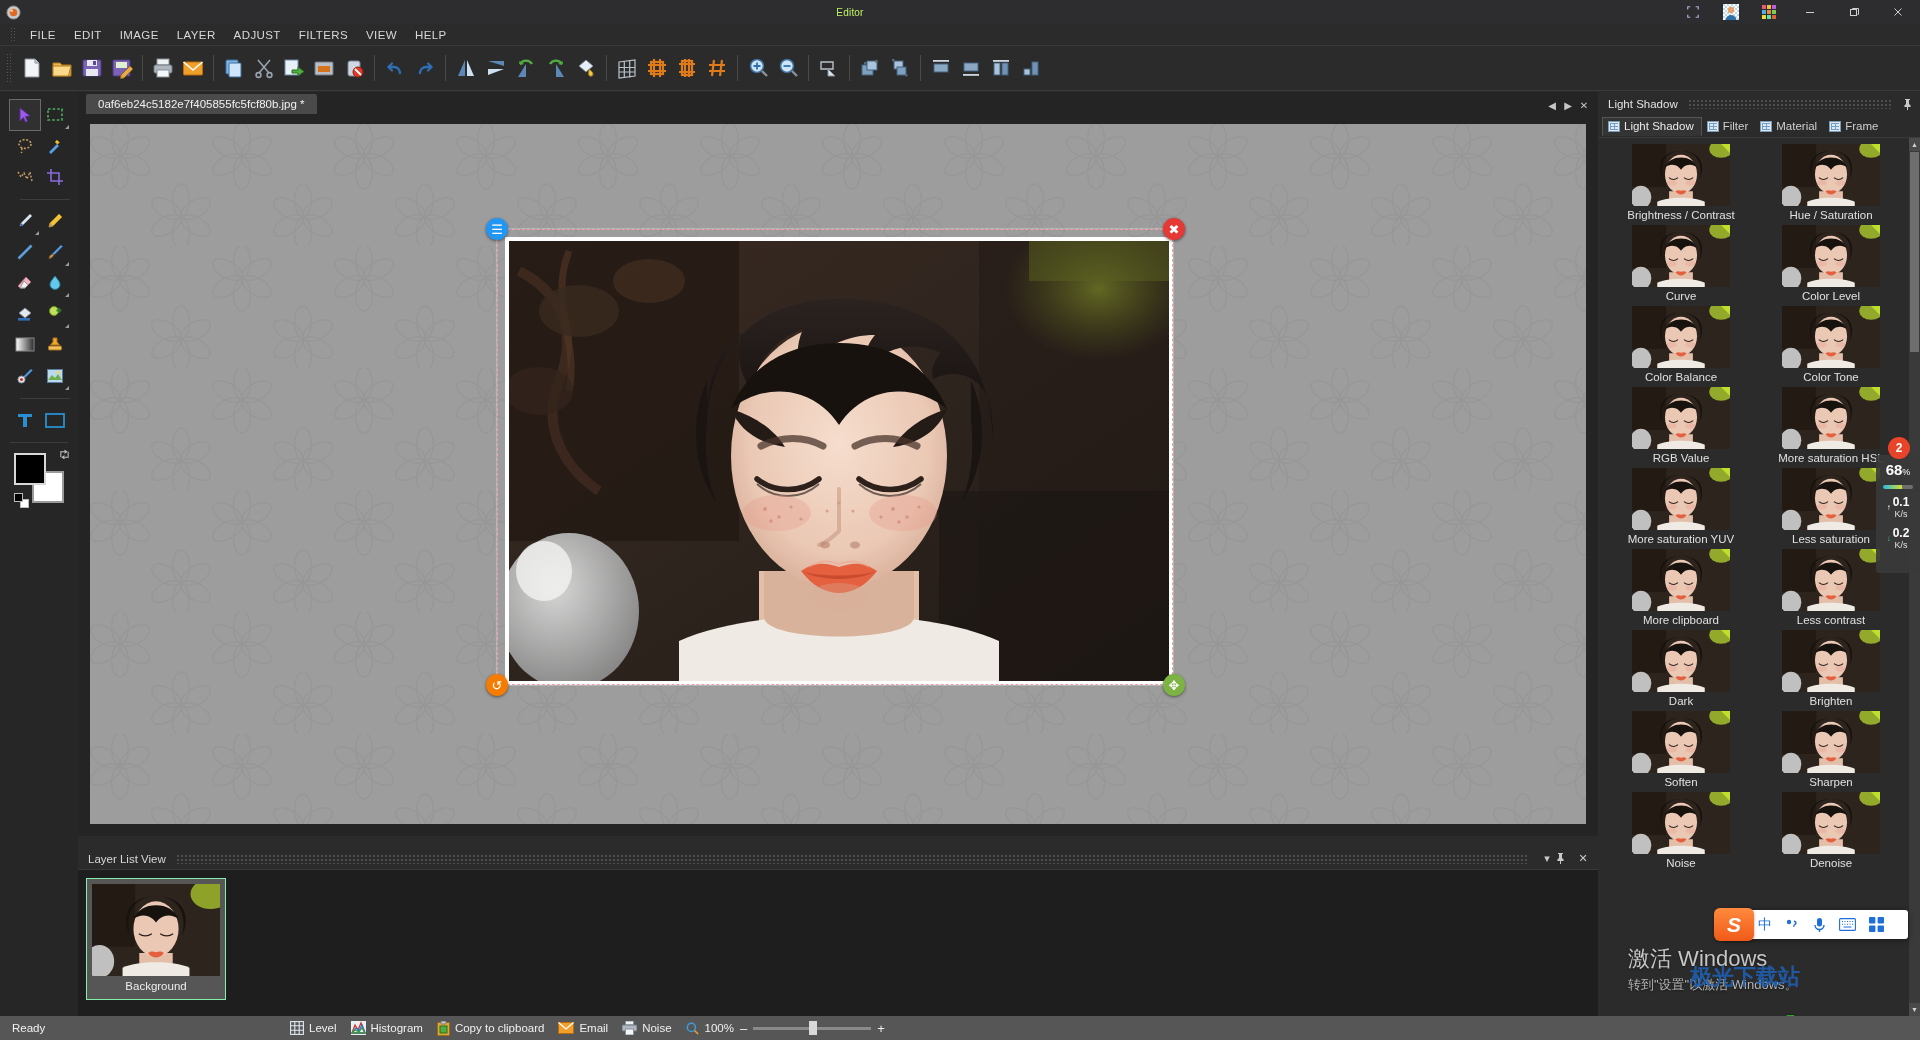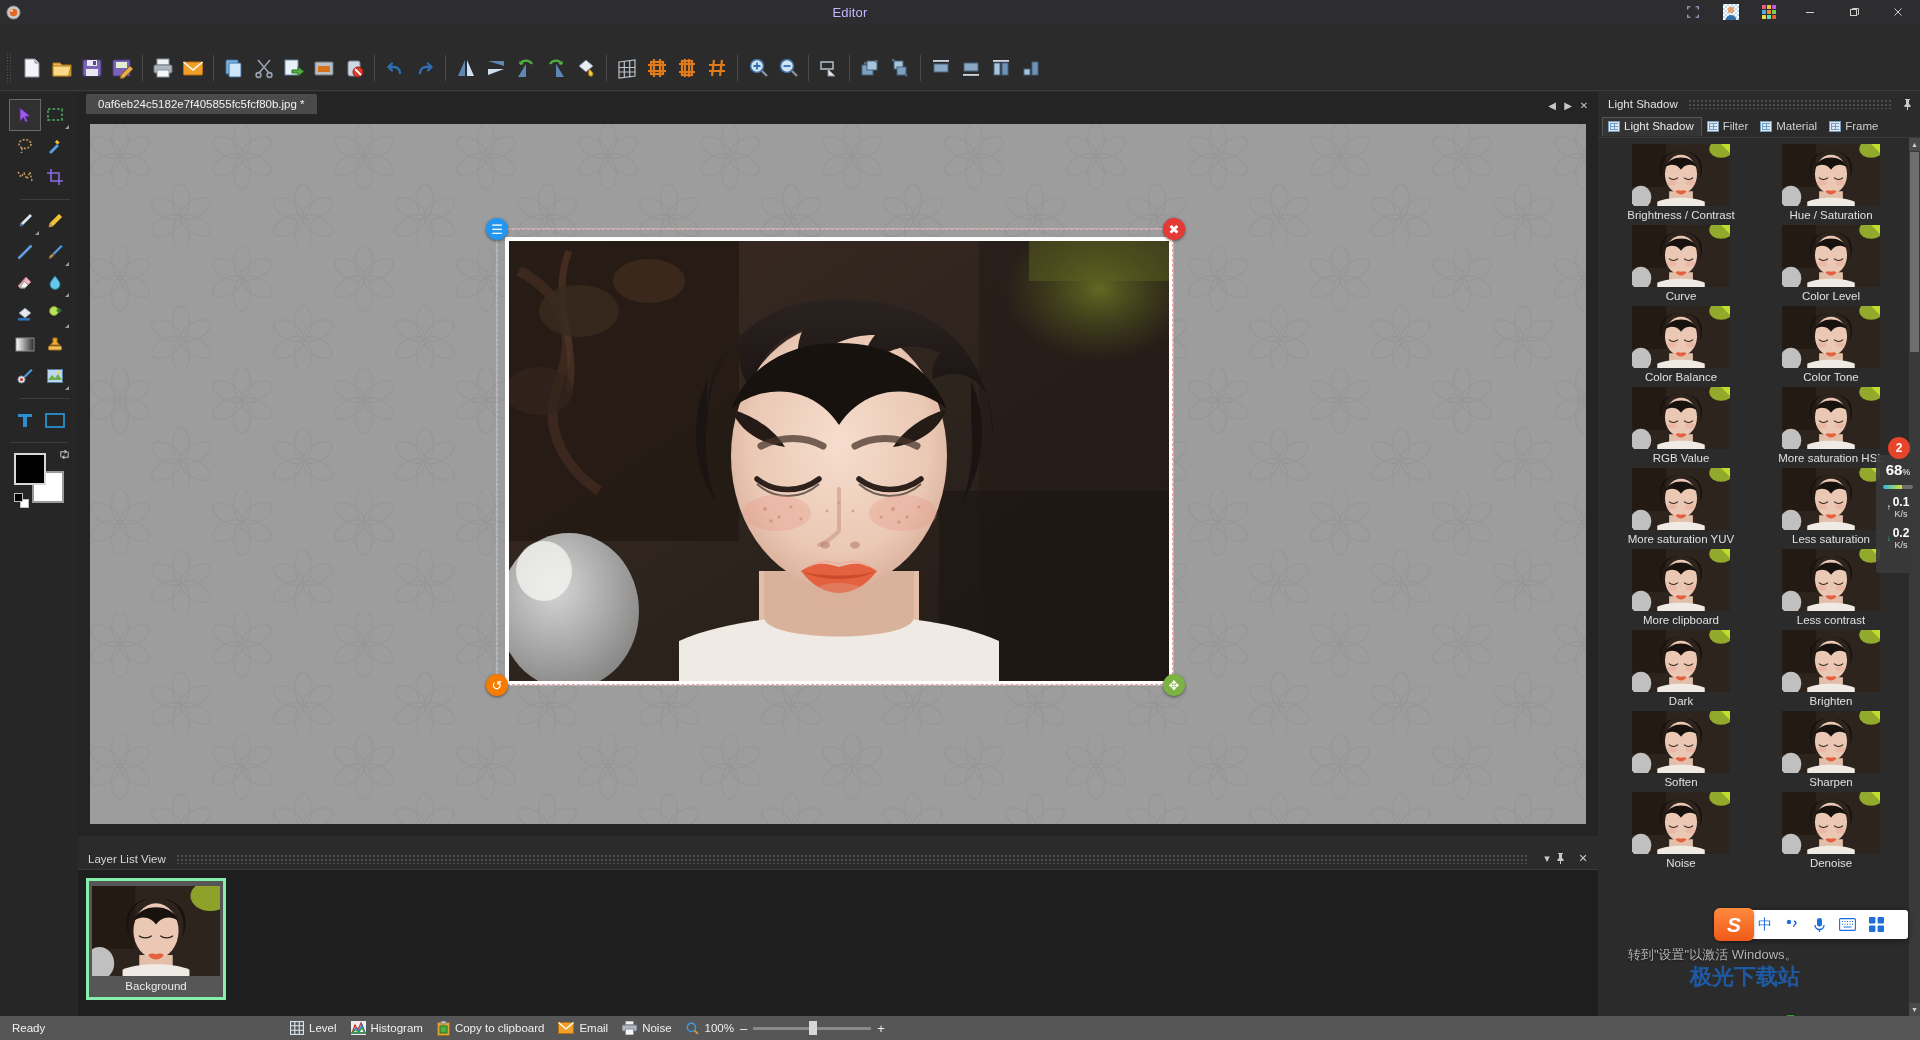--- a/index.html
+++ b/index.html
@@ -12,21 +12,21 @@
   }
   #app { position: relative; width: 1920px; height: 1040px; }
 
   
   .titlebar {
     position: absolute; top: 0; left: 0; width: 1920px; height: 24px;
     background: #2d2d30; display: flex; align-items: center;
   }
   .titlebar .tb-logo { width: 26px; height: 24px; display: flex; align-items: center; justify-content: center; }
   .titlebar .tb-title {
-    flex: 1; text-align: center; font-size: 13px; color: #c4b5fd; letter-spacing: .2px;
+    flex: 1; text-align: center; font-size: 10px; color: #bef264; letter-spacing: .2px;
   }
   .tb-right { display: flex; align-items: center; height: 24px; }
   .tb-btn {
     width: 38px; height: 24px; display: flex; align-items: center; justify-content: center;
     font-size: 13px; color: #cfcfcf;
   }
   .tb-btn.win { width: 44px; }
 
   
   .menubar {
@@ -135,21 +135,21 @@
   .panel-head {
     height: 22px; display: flex; align-items: center; padding: 0 6px 0 10px;
     background: #2b2b2b; font-size: 11.5px; color: #d8d8d8;
     border-bottom: 1px solid #3a3a3a;
   }
   .panel-head .dots { flex: 1; height: 10px; margin: 0 10px;
     background-image: radial-gradient(#4e4e4e 1px, transparent 1px); background-size: 4px 4px; }
   .panel-head .ph-btn { width: 18px; text-align: center; font-size: 11px; color: #c8c8c8; }
   .layer-body { height: 146px; background: #1e1e1e; padding: 8px 0 0 8px; display: flex; }
   .layer-card {
-    width: 140px; height: 122px; background: #565656; border: 3px solid #86efac;
+    width: 140px; height: 122px; background: #565656; border: 1px solid #86efac;
     display: flex; flex-direction: column; align-items: center; padding: 5px;
   }
   .layer-thumb { width: 128px; height: 92px; overflow: hidden; position: relative; }
   .layer-name { font-size: 11.5px; color: #ececec; margin-top: 4px; }
 
   
   .rightdock {
     position: absolute; left: 1598px; top: 92px; width: 322px; bottom: 24px;
     background: #2b2b2b;
   }
@@ -308,20 +308,31 @@
           </svg>
       </div>
       <div class="tb-btn win">
         <svg width="12" height="12" viewBox="0 0 12 12" stroke="#cfcfcf" stroke-width="1">
             <path d="M2.5 2.5l7 7M9.5 2.5l-7 7"></path>
           </svg>
       </div>
     </div>
   </div>
 
+  <div class="menubar">
+    <div class="grip"></div>
+    <div class="menu-item">FILE</div>
+    <div class="menu-item">EDIT</div>
+    <div class="menu-item">IMAGE</div>
+    <div class="menu-item">LAYER</div>
+    <div class="menu-item">ADJUST</div>
+    <div class="menu-item">FILTERS</div>
+    <div class="menu-item">VIEW</div>
+    <div class="menu-item">HELP</div>
+  </div>
 
   <div class="toolbar">
     <div class="tb-grip"></div>
 
     <div class="tool">
       <svg width="22" height="22" viewBox="0 0 22 22">
         <path d="M4 2h10l4 4v14H4z" fill="#f2f4f7" stroke="#8a9099"></path>
         <path d="M14 2v4h4" fill="#cfd6de" stroke="#8a9099"></path>
         </svg>
     </div>
@@ -1326,20 +1337,21 @@
       <span class="sm-arrow">↑</span>
       <span class="sm-val"><b>0.1</b><i>K/s</i></span>
     </div>
     <div class="sm-row">
       <span class="sm-arrow" style="color:#2fd18a">↓</span>
       <span class="sm-val"><b>0.2</b><i>K/s</i></span>
     </div>
   </div>
 
   <div class="activate">
+    <div class="a1">激活 Windows</div>
     <div class="a2">转到"设置"以激活 Windows。</div>
   </div>
   <div class="wm2">极光下载站</div>
   <div class="wm">www.xz7.com</div>
 
   <div class="imebar">
     <div class="ime-logo">S</div>
     <div class="ime-item">中</div>
     <div class="ime-item">
       <svg width="15" height="14" viewBox="0 0 15 14" fill="#1e6fd9">

